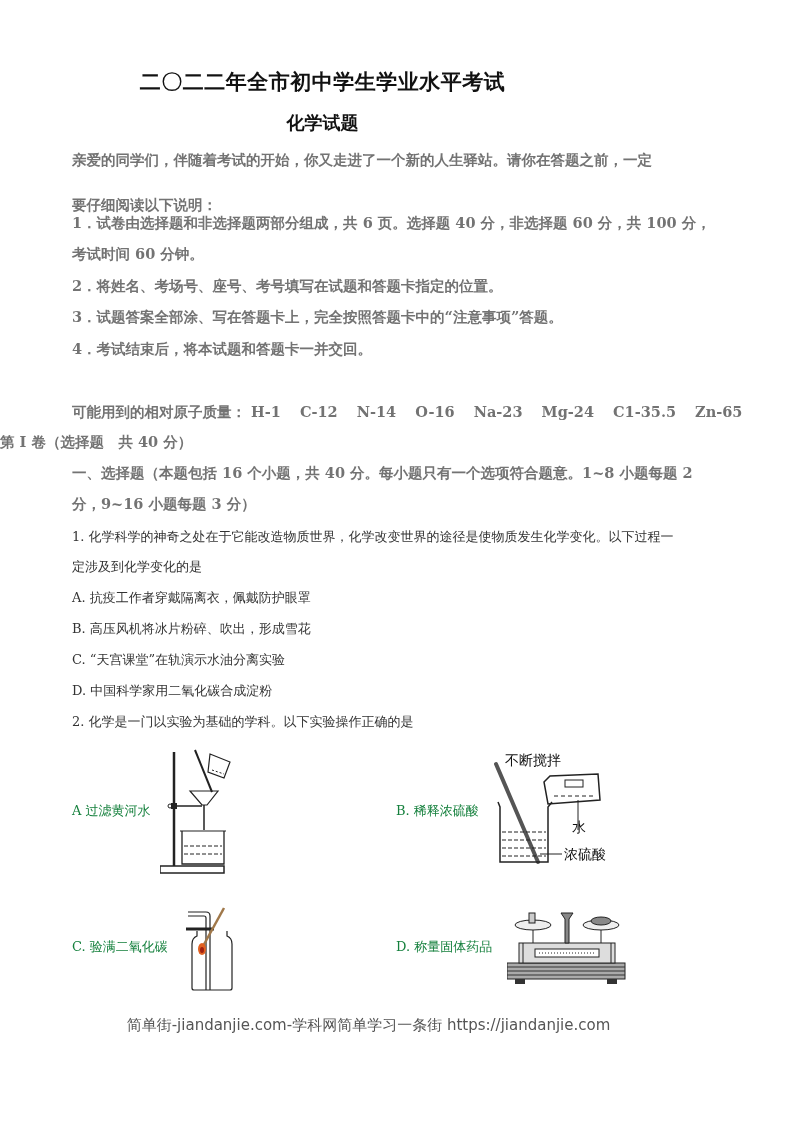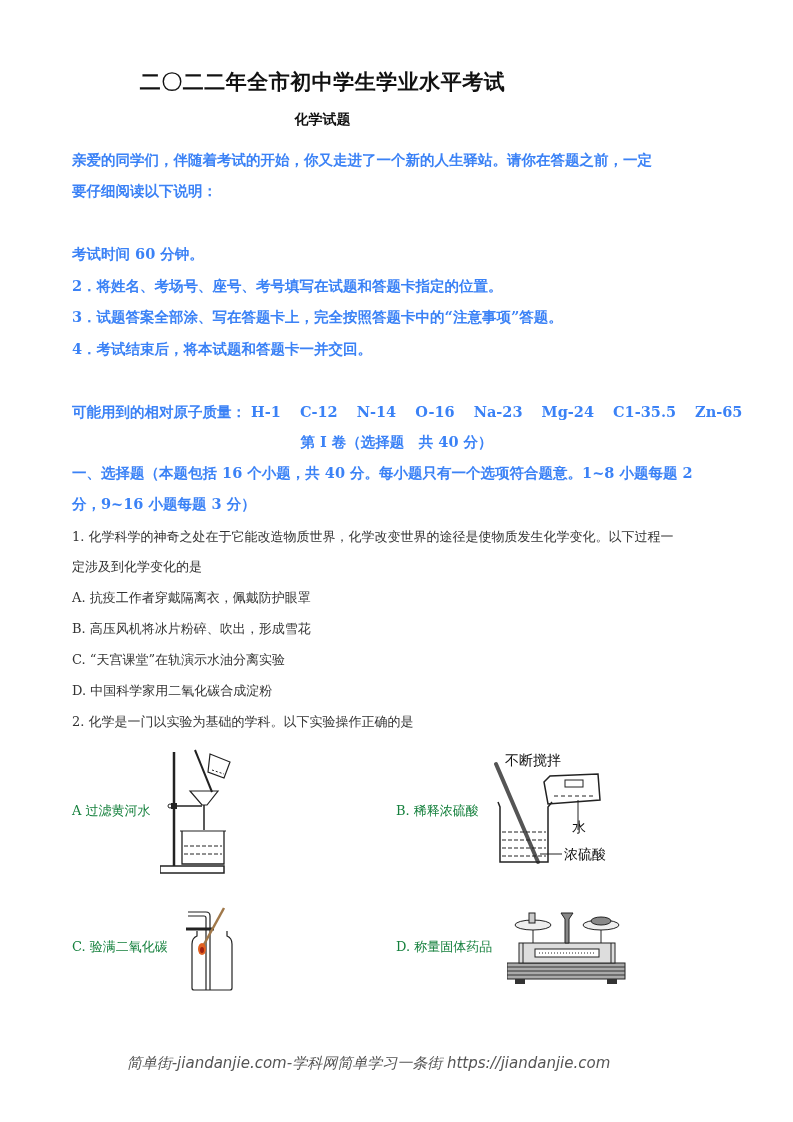--- a/index.html
+++ b/index.html
@@ -1,41 +1,42 @@
 <!DOCTYPE html>
 <html><head>
 <meta charset="utf-8">
 <style>
   html, body { margin:0; padding:0; background:#ffffff; }
   body { width:793px; height:1122px; position:relative; overflow:hidden;
          font-family:"DejaVu Serif","Liberation Serif",serif; color:#111; }
   .page { position:absolute; left:0; top:0; width:793px; height:1122px; }
   .title { position:absolute; left:0; width:645px; text-align:center; font-weight:bold; color:#111; }
   .t1 { top:68px; font-size:21px; letter-spacing:0.5px; }
-  .t2 { top:111px; font-size:14px; }
-  .bline { position:absolute; left:72px; font-size:14.5px; font-weight:bold; white-space:nowrap; color:#3b82f6; }
+  .t2 { top:111px; font-size:18px; }
+  .bline { position:absolute; left:72px; font-size:14.5px; font-weight:bold; white-space:nowrap; color:#737373; }
   .nline { position:absolute; left:72px; font-size:13px; white-space:nowrap; color:#333; font-family:"DejaVu Serif","Liberation Serif",serif; }
-  .center { left:0; width:793px; text-align:center; }
+  .center { left:0; width:793px; text-align:left; }
   .masses span { margin-right:14px;text-align:right; }
   .fig { position:absolute; }
   .figlabel { position:absolute; font-size:13px; color:#15803d; white-space:nowrap; }
-  .footer { position:absolute; left:0; top:1054px; width:737px; text-align:center;
-            font-family:"DejaVu Sans","Liberation Sans",sans-serif; font-size:15px; color:#555;font-style:italic; }
+  .footer { position:absolute; left:0; top:1016px; width:737px; text-align:center;
+            font-family:"DejaVu Sans","Liberation Sans",sans-serif; font-size:15px; color:#555; }
   .diag-text { font-family:"DejaVu Sans","Liberation Sans",sans-serif; font-size:14px; fill:#111; }
 </style>
 </head>
 <body>
 
 <div class="page">
 
   <div class="title t1">二〇二二年全市初中学生学业水平考试</div>
   <div class="title t2">化学试题</div>
 
   <div class="bline" style="top:151px">亲爱的同学们，伴随着考试的开始，你又走进了一个新的人生驿站。请你在答题之前，一定</div>
-  <div class="bline" style="top:182px">要仔细阅读以下说明：</div>
+  <div class="bline" style="top:196px">要仔细阅读以下说明：</div>
+  <div class="bline" style="top:214px">1．试卷由选择题和非选择题两部分组成，共 6 页。选择题 40 分，非选择题 60 分，共 100 分，</div>
   <div class="bline" style="top:245px">考试时间 60 分钟。</div>
   <div class="bline" style="top:277px">2．将姓名、考场号、座号、考号填写在试题和答题卡指定的位置。</div>
   <div class="bline" style="top:308px">3．试题答案全部涂、写在答题卡上，完全按照答题卡中的“注意事项”答题。</div>
   <div class="bline" style="top:340px">4．考试结束后，将本试题和答题卡一并交回。</div>
   <div class="bline masses" style="top:403px">
     <span style="margin-right:0">可能用到的相对原子质量：</span>
     <span>H-1</span>
     <span>C-12</span>
     <span>N-14</span>
     <span>O-16</span>

